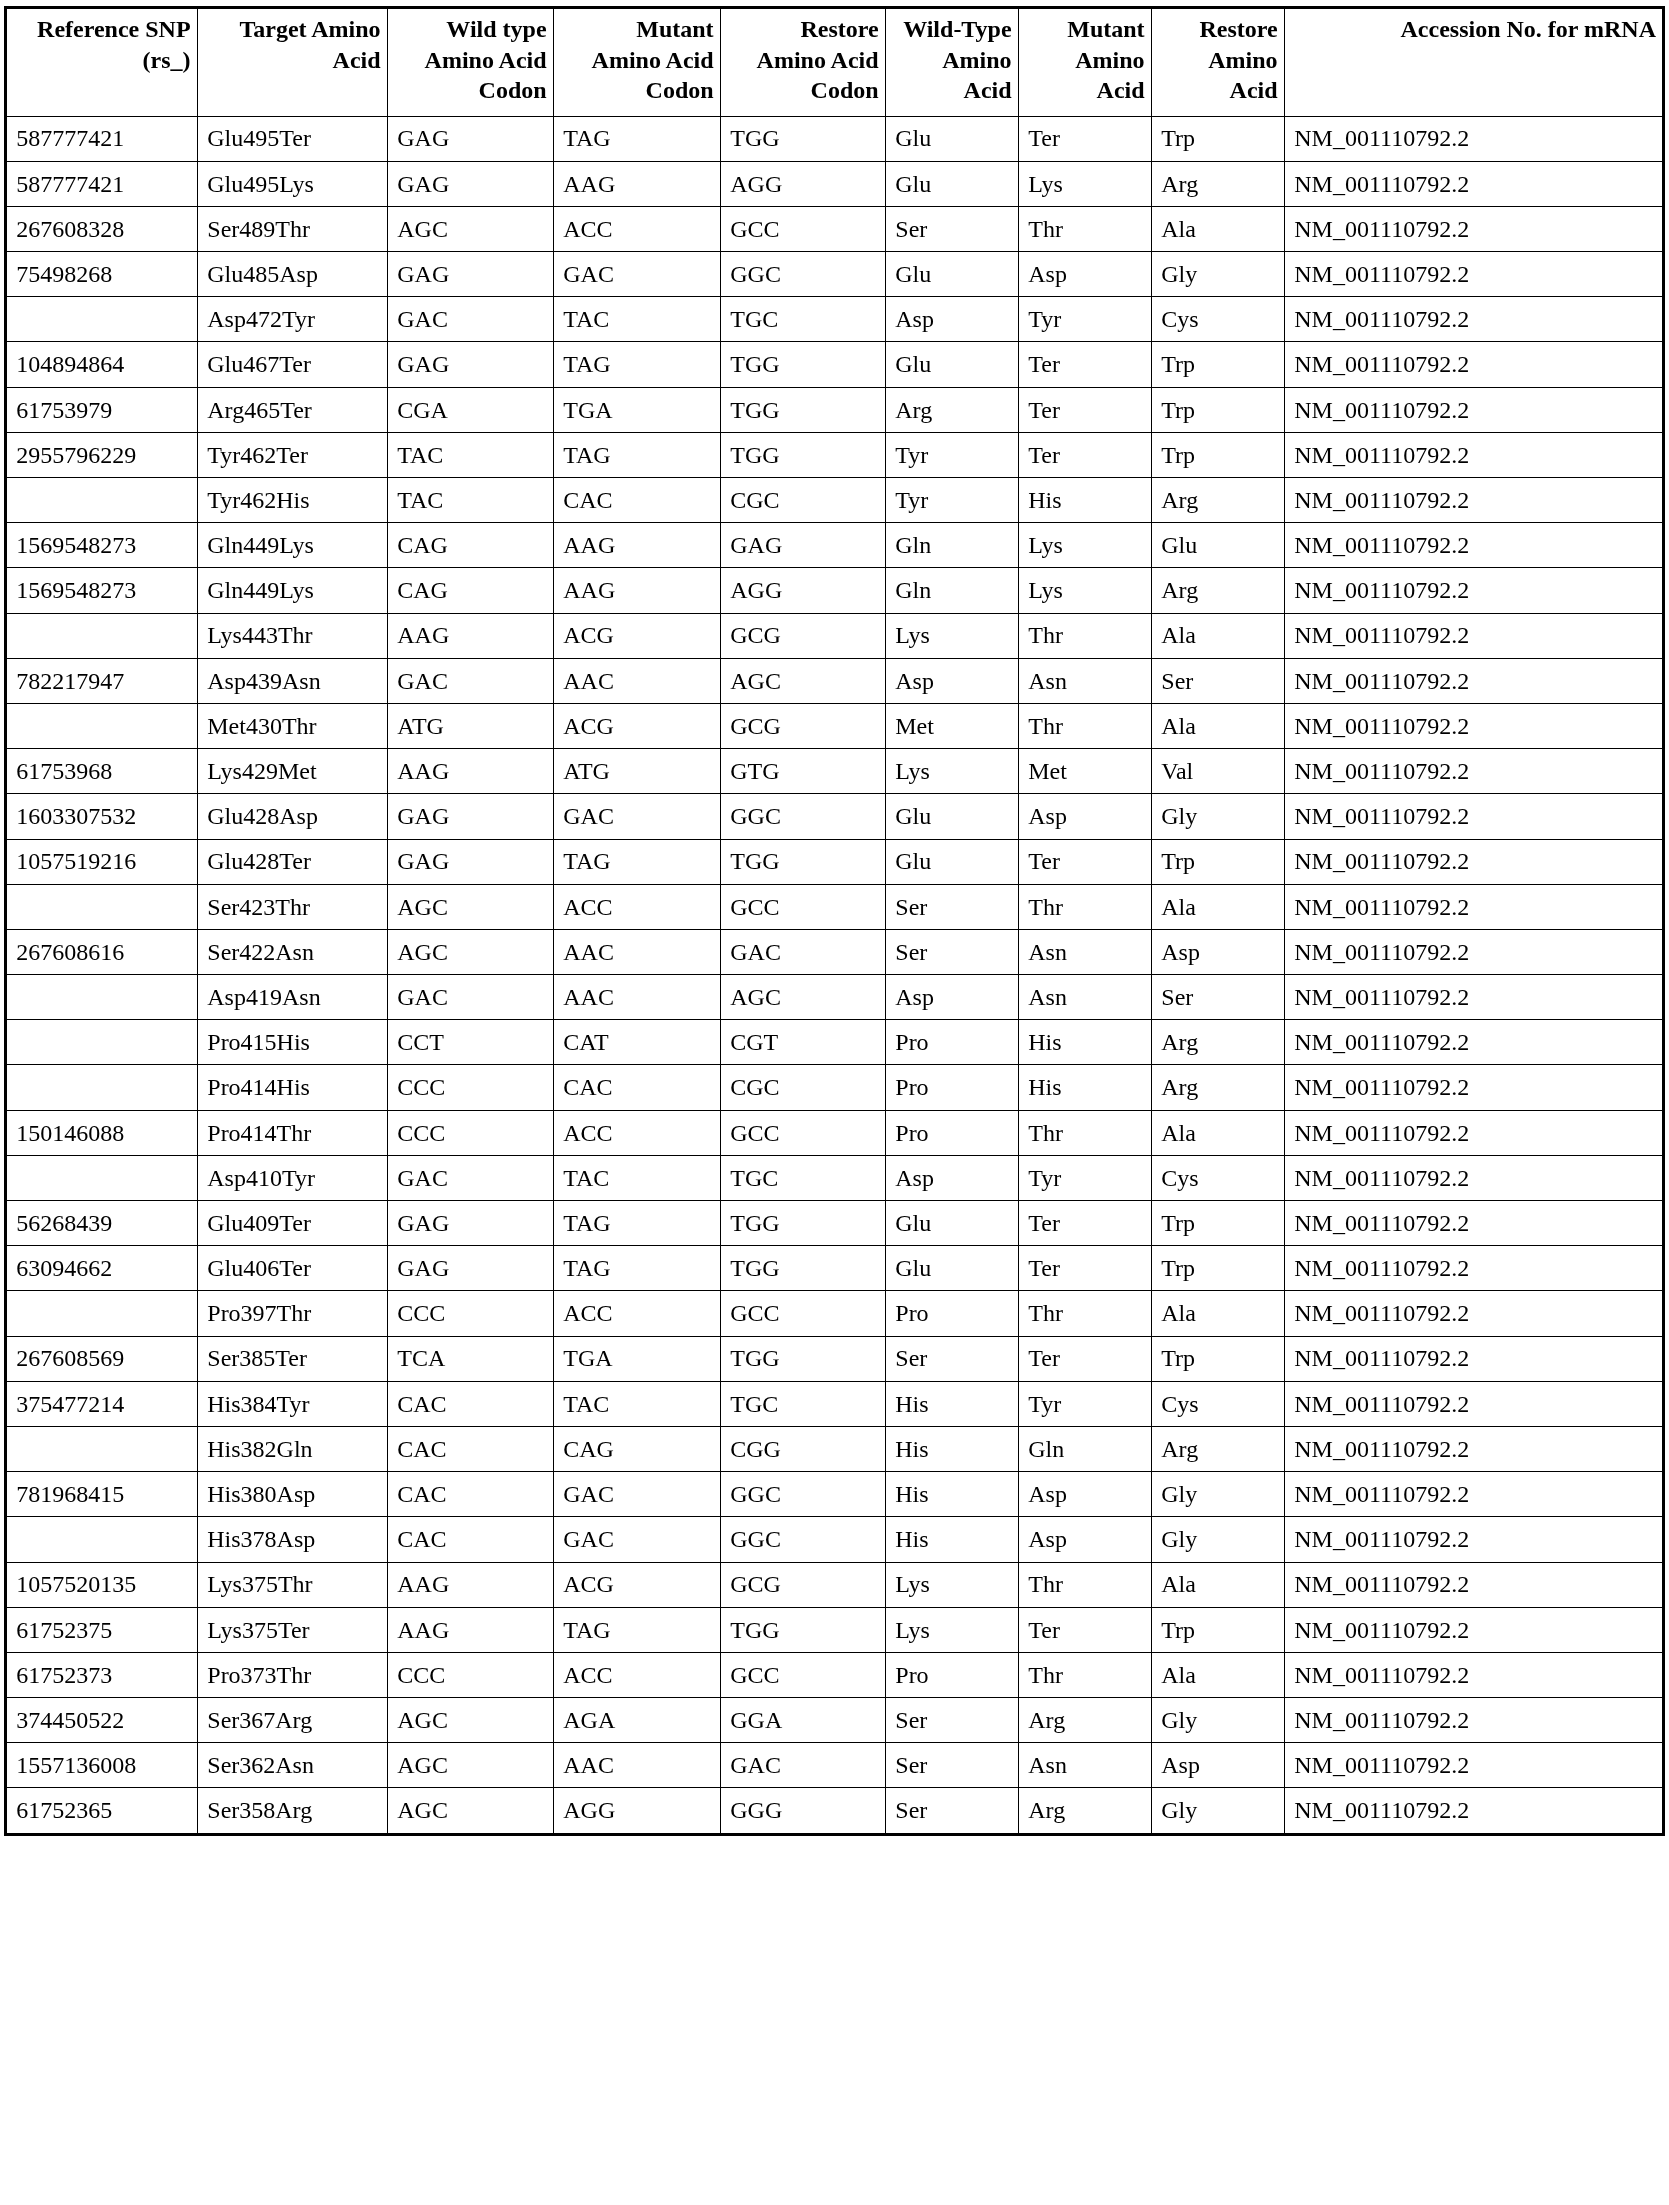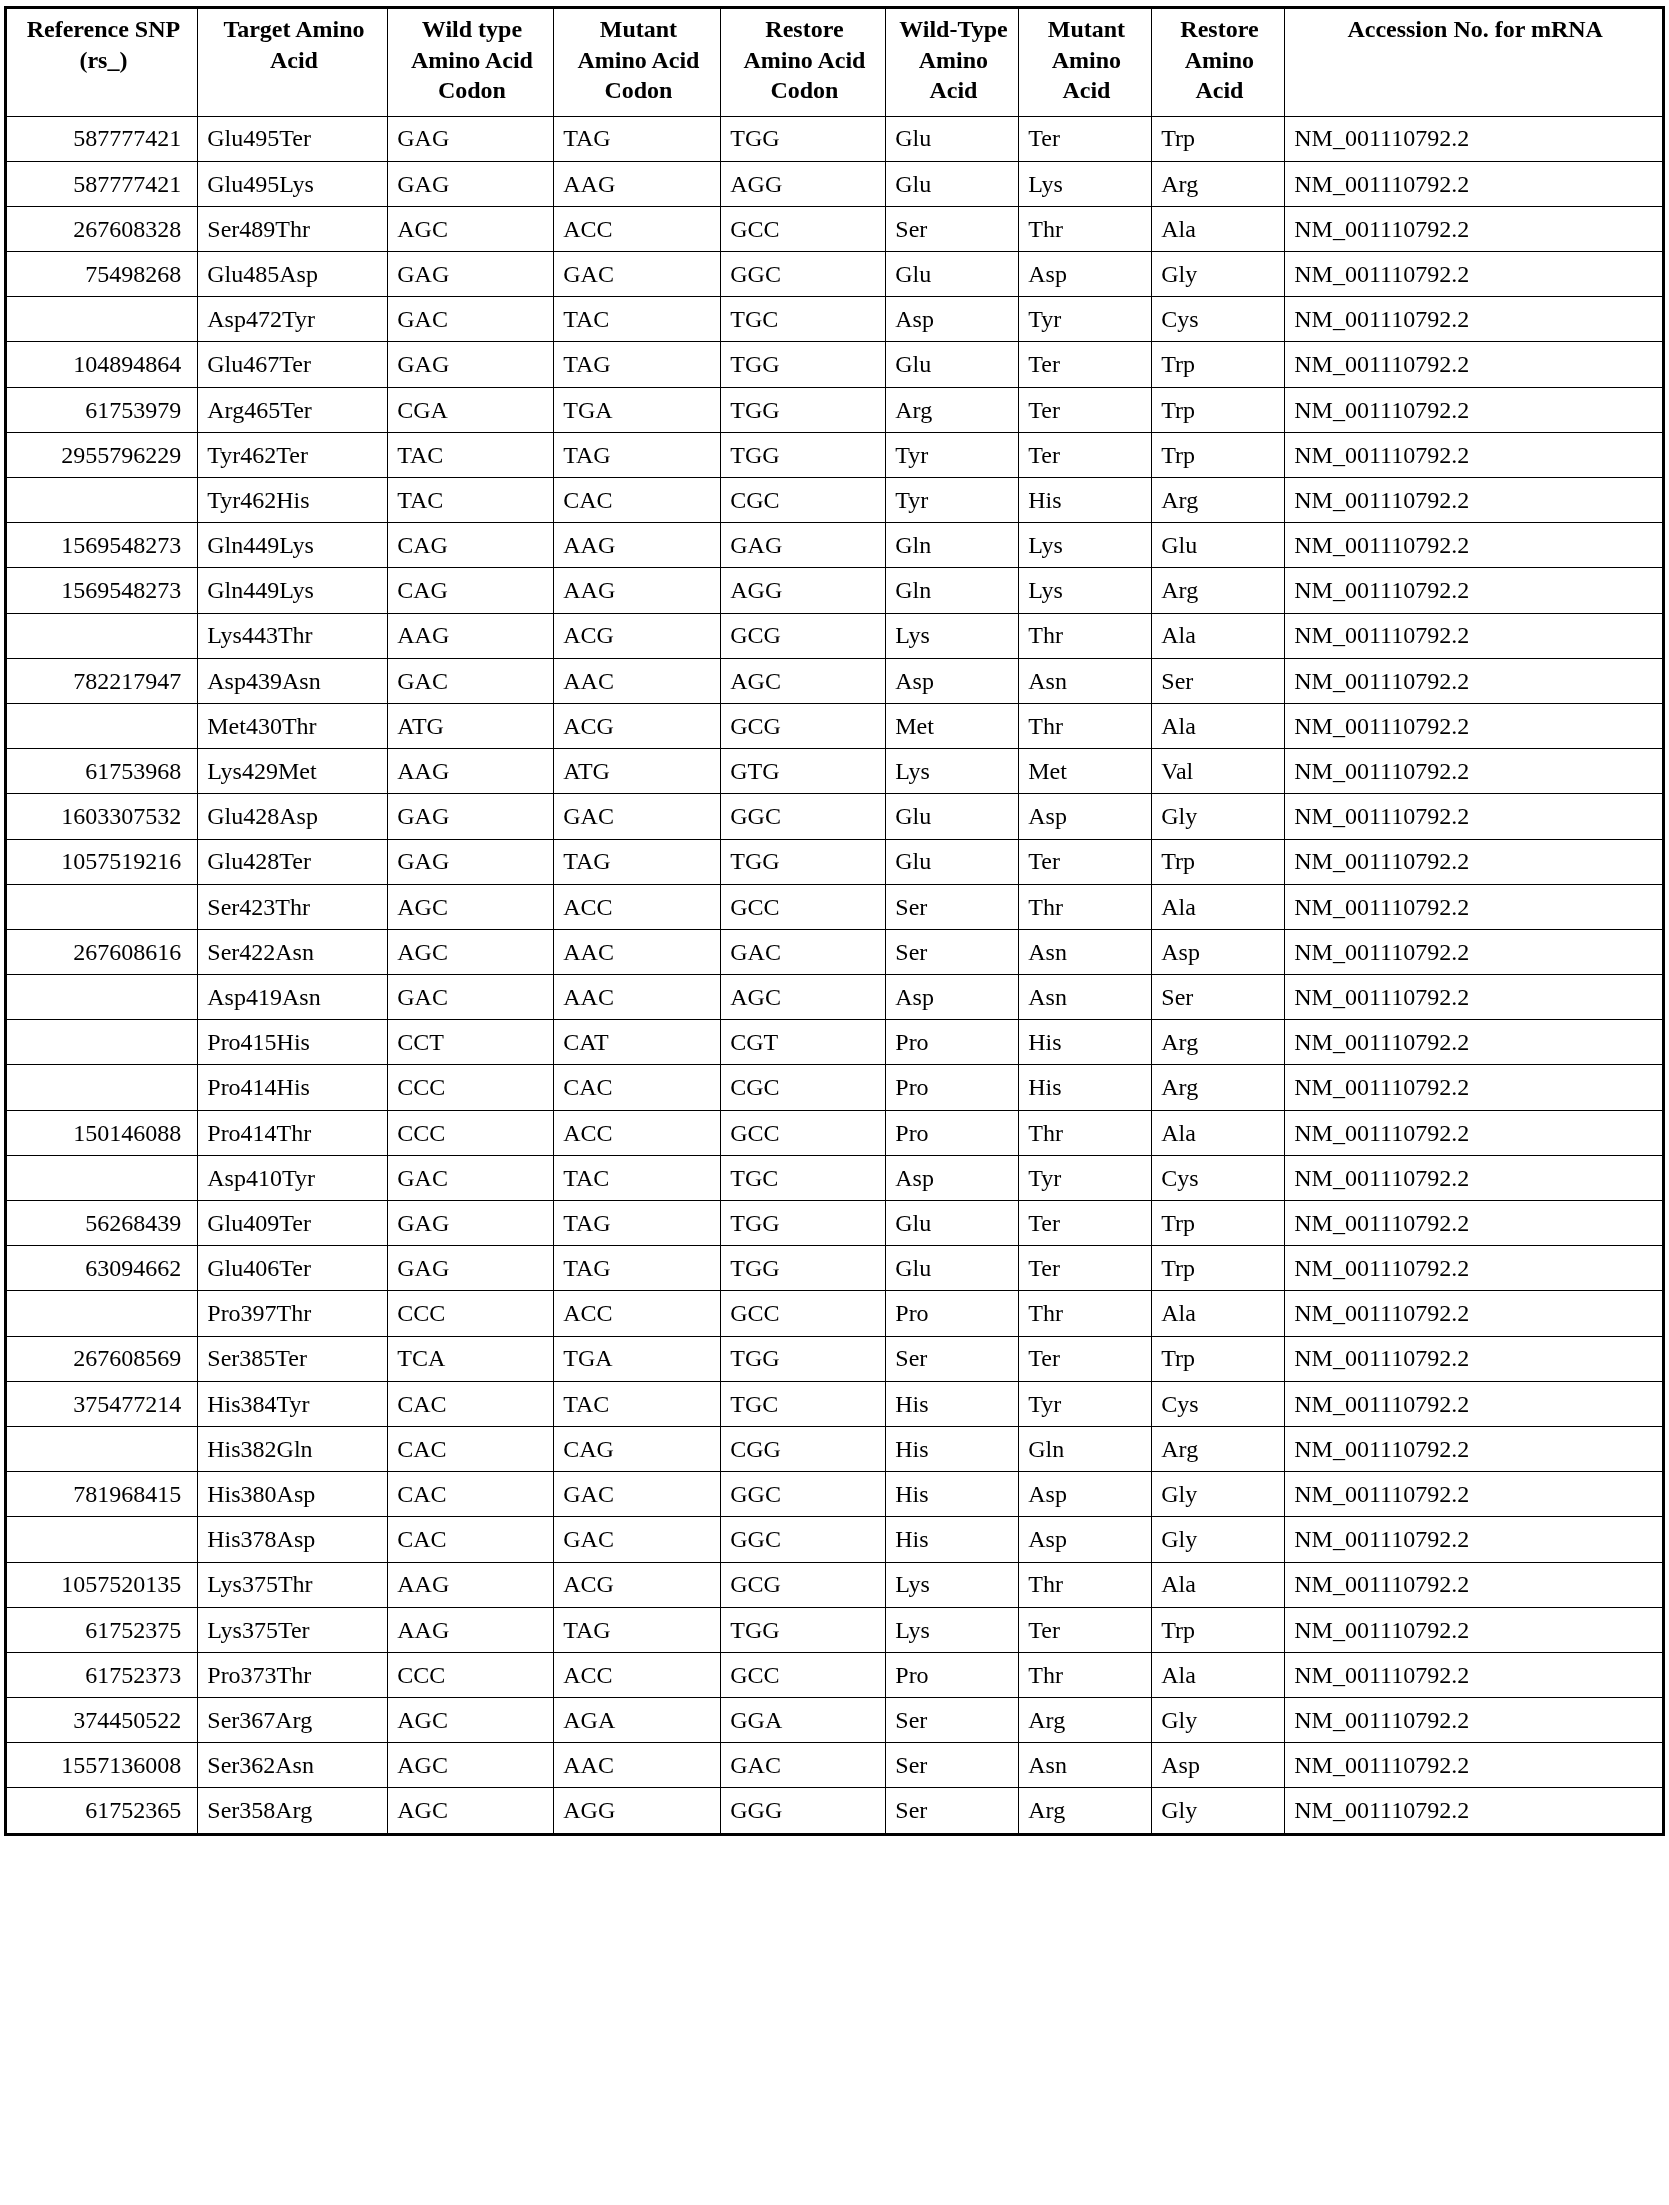--- a/index.html
+++ b/index.html
@@ -23,38 +23,37 @@
     width: 100%;
     table-layout: fixed;
     border: 3.1px solid #000000;
   }
   .snp-table th,
   .snp-table td {
     border: 1.6px solid #000000;
     overflow: hidden;
   }
   .snp-table th {
-    text-align: center;
+    text-align: right;
     vertical-align: top;
     font-weight: bold;
     font-size: 24px;
     line-height: 1.28;
     padding: 4.7px 6.3px 9.4px 9.4px;
     word-wrap: break-word;
   }
   .snp-table td {
     font-size: 24px;
     line-height: 1.1;
     height: 41px;
     padding: 1.6px 6.3px 1.6px 9.4px;
     vertical-align: middle;
     white-space: nowrap;
   }
   .snp-table td.col-0 {
-    text-align: right;
     padding-right: 15.7px;
   }
   
   col.c0 { width: 192px; }
   col.c1 { width: 190px; }
   col.c2 { width: 166px; }
   col.c3 { width: 167px; }
   col.c4 { width: 165px; }
   col.c5 { width: 133px; }
   col.c6 { width: 133px; }

